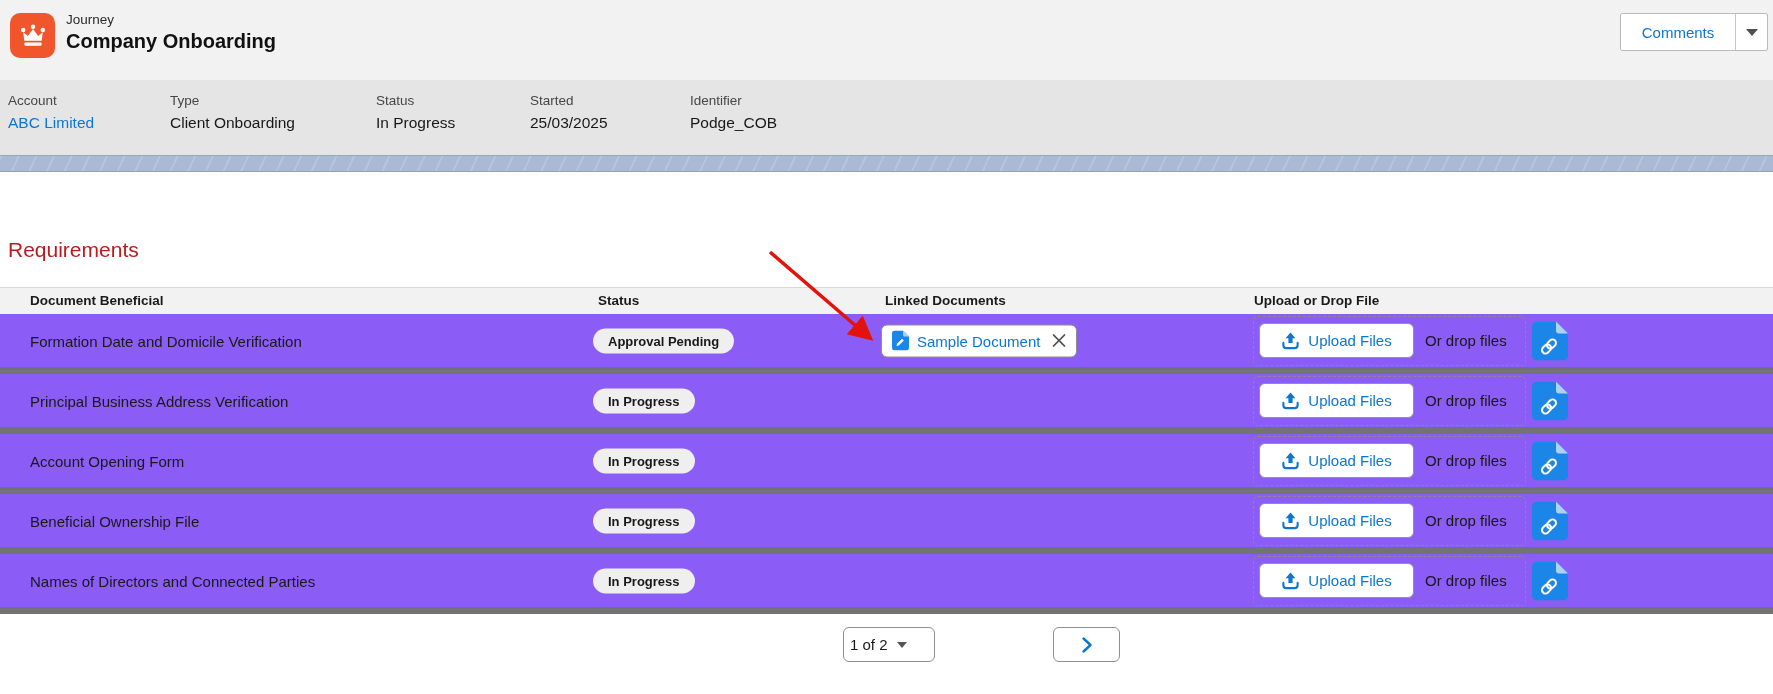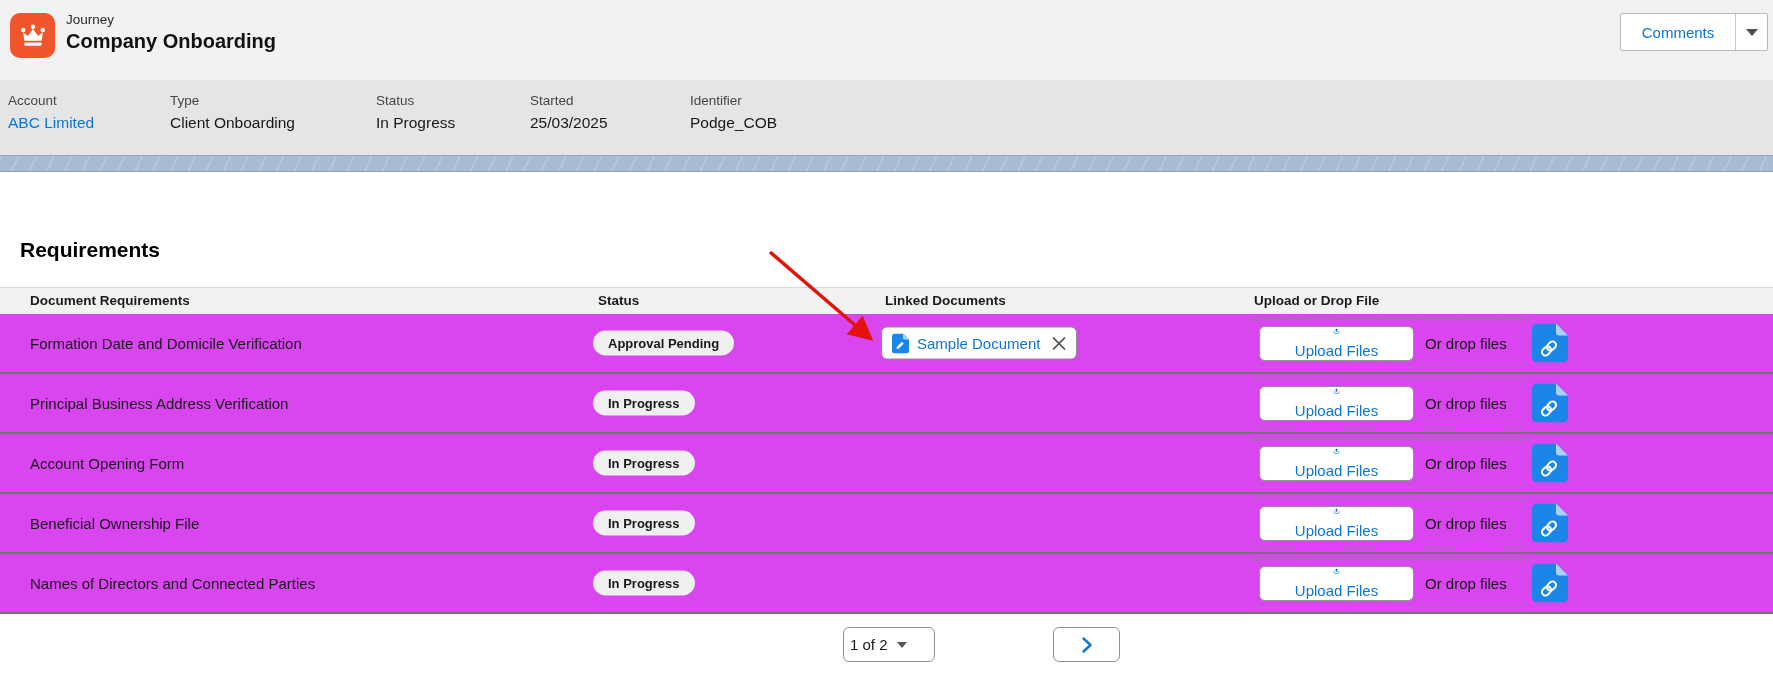--- a/index.html
+++ b/index.html
@@ -27,39 +27,39 @@
   .field .fvalue.link{color:var(--accent,#0b76d4);cursor:pointer;}
   .f0{left:8px}.f1{left:170px}.f2{left:376px}.f3{left:530px}.f4{left:690px}
   
   .banner{position:absolute;left:0;top:155px;width:1773px;height:17px;background:var(--banner,#a9bad4);
     border-top:1px solid #98a7c0;border-bottom:1px solid #8fa2bf;box-sizing:border-box;
     background-image:repeating-linear-gradient(115deg,rgba(255,255,255,.16) 0 2px,rgba(255,255,255,0) 2px 16px);}
   
   .breadcrumb{position:absolute;left:8px;top:202px;font-size:14.5px;color:#2e2e2e;}
   .breadcrumb .crumb-link{color:var(--accent,#0b76d4);cursor:pointer;}
   .breadcrumb .sep{color:#3a3a3a;margin:0 6px;}
-  .section-title{position:absolute;left:20px;top:238px;font-size:21px;color:#000000;font-weight:700;}
+  .section-title{position:absolute;left:8px;top:238px;font-size:21px;color:#b91c1c;font-weight:400;}
   
   .thead{position:absolute;left:0;top:287px;width:1773px;height:26px;background:#f3f2f2;
     border-top:1px solid #d8d8d8;border-bottom:1px solid #d8d8d8;box-sizing:content-box;}
   .th{position:absolute;top:0;height:26px;line-height:26px;font-size:13.5px;font-weight:bold;color:#1a1a1a;white-space:nowrap;}
   .th0{left:30px}.th1{left:598px}.th2{left:885px}.th3{left:1254px}
   .rows{position:absolute;left:0;top:314px;width:1773px;}
-  .trow{position:relative;width:1773px;height:60px;border-bottom:2px solid #737373;box-sizing:border-box;background:#d946ef;}
+  .trow{position:relative;width:1773px;height:60px;border-bottom:7px solid #737373;box-sizing:border-box;background:#8b5cf6;}
   .req-name{position:absolute;left:30px;top:50%;transform:translateY(-50%);font-size:15px;color:#191919;white-space:nowrap;}
   .pill{position:absolute;left:593px;top:50%;transform:translateY(-50%);background:var(--pill_bg,#f0efef);
     border-radius:14px;padding:5px 15px;font-size:13px;font-weight:bold;color:#181818;white-space:nowrap;}
   .chip{position:absolute;left:881px;top:50%;transform:translateY(-50%);height:33px;box-sizing:border-box;
     border:1px solid #8d8d8d;border-radius:6px;background:#fff;display:flex;align-items:center;padding:0 10px;cursor:pointer;}
   .chip .chip-label{font-size:15px;color:var(--accent,#0b76d4);margin:0 8px;white-space:nowrap;}
   .chip .chip-close{display:flex;align-items:center;margin-left:4px;cursor:pointer;background:none;border:none;padding:0;}
   .dropzone{position:absolute;left:1253px;top:50%;transform:translateY(-50%);width:273px;height:50px;box-sizing:border-box;
     border:1px dashed #8a8a8a;border-radius:5px;display:flex;align-items:center;padding-left:5px;}
   .upload-btn{width:155px;height:35px;box-sizing:border-box;background:#fff;border:1px solid #939393;border-radius:6px;
-    display:flex;align-items:center;justify-content:center;gap:8px;cursor:pointer;font-family:inherit;flex-direction:column;}
+    display:flex;align-items:center;justify-content:center;gap:8px;cursor:pointer;font-family:inherit;}
   .upload-btn span{font-size:15px;color:var(--accent,#0b76d4);}
   .drop-label{font-size:15px;color:#181818;margin-left:11px;white-space:nowrap;}
   .linkfile{position:absolute;left:1532px;top:50%;transform:translateY(-50%);width:36px;height:39px;cursor:pointer;}
   
   .pager{position:absolute;left:843px;top:627px;width:92px;height:35px;box-sizing:border-box;border:1px solid #8f8f8f;
     border-radius:6px;background:#fff;display:flex;align-items:center;justify-content:flex-start;gap:9px;cursor:pointer;font-family:inherit;}
   .pager span{font-size:15px;color:#1a1a1a;}
   .pager .caret{border-top-color:#555;border-left-width:5.5px;border-right-width:5.5px;border-top-width:6.5px;}
   .next-btn{position:absolute;left:1053px;top:627px;width:67px;height:35px;box-sizing:border-box;border:1px solid #8f8f8f;
     border-radius:6px;background:#fff;display:flex;align-items:center;justify-content:center;cursor:pointer;font-family:inherit;}
@@ -113,21 +113,21 @@
       <div class="fvalue">Podge_COB</div>
     </div>
   </div>
 
   <div class="banner"></div>
 
 
   <div class="section-title">Requirements</div>
 
   <div class="thead">
-    <div class="th th0">Document Requirements</div>
+    <div class="th th0">Document Beneficial</div>
     <div class="th th1">Status</div>
     <div class="th th2">Linked Documents</div>
     <div class="th th3">Upload or Drop File</div>
   </div>
 
   <div class="rows">
     <div class="trow">
       <div class="req-name">Formation Date and Domicile Verification</div>
       <div class="pill">Approval Pending</div>
       <div class="chip">

